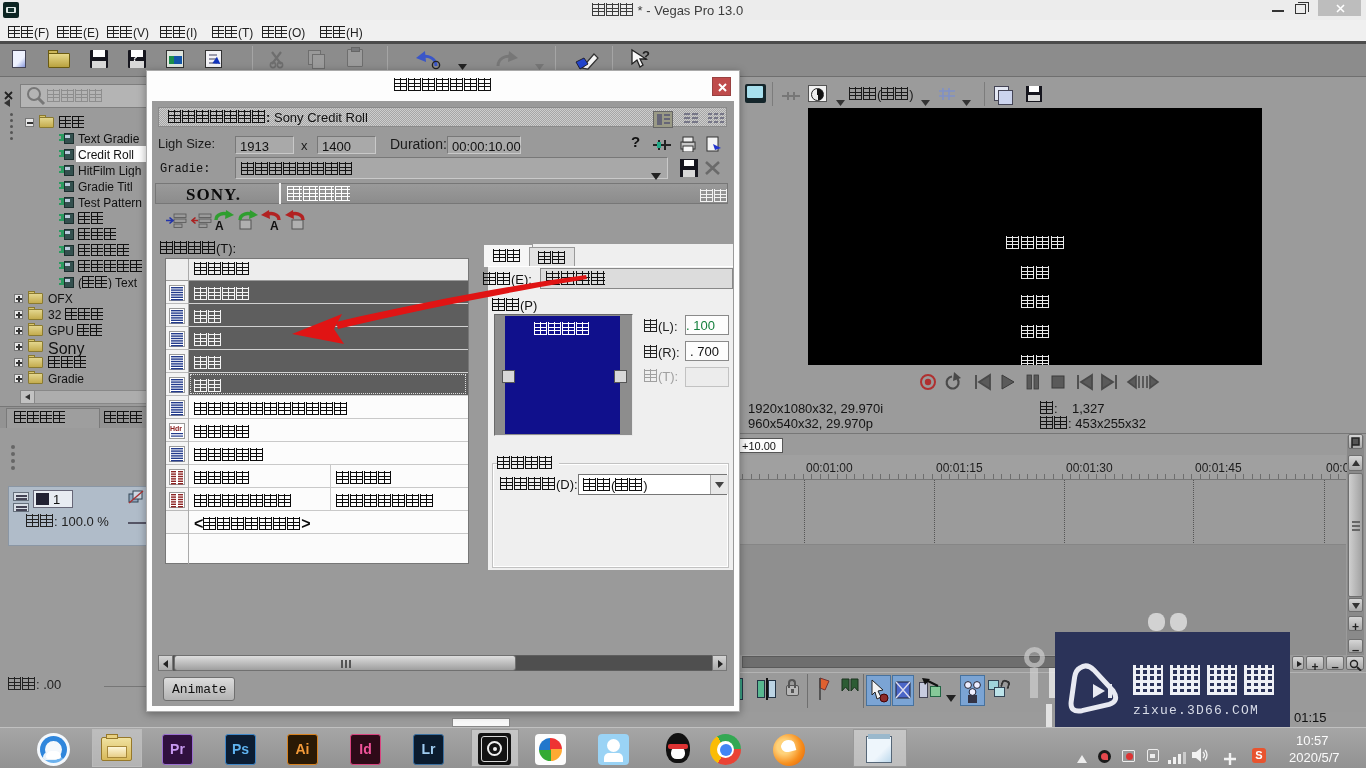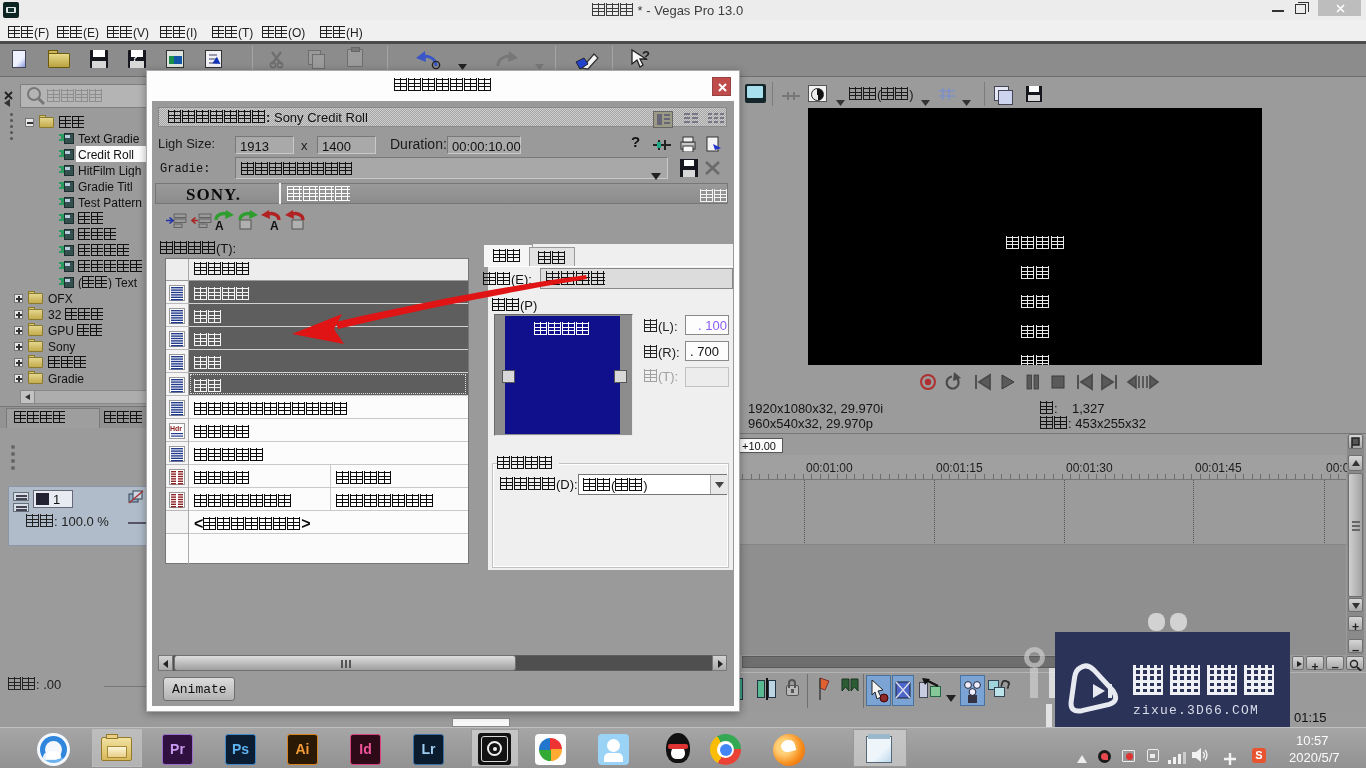--- a/index.html
+++ b/index.html
@@ -220,21 +220,21 @@
     <div style="position:absolute;left:-1px;top:-3px;width:7px;height:3px;background:#d8c66e;border:1px solid #8a7a30;"></div>
   </div>
 <div style="position:absolute;left:48px;top:324px;font-size:12px;color:#111;white-space:nowrap;">GPU <i class="c" style="width:12px;height:12px;margin-right:1px;vertical-align:-1px"></i><i class="c" style="width:12px;height:12px;margin-right:1px;vertical-align:-1px"></i></div>
 <div style="position:absolute;left:14px;top:342px;width:9px;height:9px;background:#e8e8e8;border:1px solid #777;">
     <div style="position:absolute;left:1px;top:3px;width:6px;height:1.5px;background:#333"></div>
     <div style="position:absolute;left:3.2px;top:0.8px;width:1.5px;height:6px;background:#333"></div>
   </div>
 <div style="position:absolute;left:28px;top:341px;width:15px;height:11px;background:linear-gradient(#e3d68e,#c4ac4e);border:1px solid #8a7a30;border-radius:1px;">
     <div style="position:absolute;left:-1px;top:-3px;width:7px;height:3px;background:#d8c66e;border:1px solid #8a7a30;"></div>
   </div>
-<div style="position:absolute;left:48px;top:340px;font-size:12px;color:#111;white-space:nowrap;">Sony</div>
+<div style="position:absolute;left:48px;top:340px;font-size:16px;color:#111;white-space:nowrap;">Sony</div>
 <div style="position:absolute;left:14px;top:358px;width:9px;height:9px;background:#e8e8e8;border:1px solid #777;">
     <div style="position:absolute;left:1px;top:3px;width:6px;height:1.5px;background:#333"></div>
     <div style="position:absolute;left:3.2px;top:0.8px;width:1.5px;height:6px;background:#333"></div>
   </div>
 <div style="position:absolute;left:28px;top:357px;width:15px;height:11px;background:linear-gradient(#e3d68e,#c4ac4e);border:1px solid #8a7a30;border-radius:1px;">
     <div style="position:absolute;left:-1px;top:-3px;width:7px;height:3px;background:#d8c66e;border:1px solid #8a7a30;"></div>
   </div>
 <div style="position:absolute;left:48px;top:356px;font-size:12px;color:#111;white-space:nowrap;"><i class="c" style="width:12px;height:12px;margin-right:1px;vertical-align:-1px"></i><i class="c" style="width:12px;height:12px;margin-right:1px;vertical-align:-1px"></i><i class="c" style="width:12px;height:12px;margin-right:1px;vertical-align:-1px"></i></div>
 <div style="position:absolute;left:14px;top:374px;width:9px;height:9px;background:#e8e8e8;border:1px solid #777;">
     <div style="position:absolute;left:1px;top:3px;width:6px;height:1.5px;background:#333"></div>
@@ -878,21 +878,21 @@
       <div style="position:absolute;left:5px;top:2px;font-size:14px;color:#111;"><i class="c" style="width:14px;height:14px;margin-right:1px;vertical-align:-1px"></i><i class="c" style="width:14px;height:14px;margin-right:1px;vertical-align:-1px"></i><i class="c" style="width:14px;height:14px;margin-right:1px;vertical-align:-1px"></i><i class="c" style="width:14px;height:14px;margin-right:1px;vertical-align:-1px"></i></div>
     </div>
     <div style="position:absolute;left:346px;top:228px;font-size:13px;color:#111;"><i class="c" style="width:13px;height:13px;margin-right:1px;vertical-align:-1px"></i><i class="c" style="width:13px;height:13px;margin-right:1px;vertical-align:-1px"></i>(P)</div>
     <div style="position:absolute;left:348px;top:244px;width:139px;height:122px;background:#8d8d8d;border:1px solid;border-color:#6a6a6a #e8e8e8 #e8e8e8 #6a6a6a;"></div>
     <div style="position:absolute;left:359px;top:246px;width:115px;height:118px;background:#10108c;"></div>
     <div style="position:absolute;left:388px;top:250px;color:#fff;font-weight:bold;"><i class="c" style="width:13px;height:13px;margin-right:1px;vertical-align:-1px"></i><i class="c" style="width:13px;height:13px;margin-right:1px;vertical-align:-1px"></i><i class="c" style="width:13px;height:13px;margin-right:1px;vertical-align:-1px"></i><i class="c" style="width:13px;height:13px;margin-right:1px;vertical-align:-1px"></i></div>
     <div style="position:absolute;left:356px;top:300px;width:13px;height:13px;background:#d8d8d8;border:1px solid #555;"></div>
     <div style="position:absolute;left:468px;top:300px;width:13px;height:13px;background:#d8d8d8;border:1px solid #555;"></div>
     <div style="position:absolute;left:498px;top:249px;font-size:13px;color:#222;"><i class="c" style="width:13px;height:13px;margin-right:1px;vertical-align:-1px"></i>(L):</div>
     <div style="position:absolute;left:539px;top:245px;width:44px;height:20px;background:#fdfdfd;border:1px solid #8a8a8a;">
-      <div style="position:absolute;left:12px;top:2px;font-size:13px;color:#8b5cf6;">. 100</div>
+      <div style="position:absolute;left:0;top:2px;font-size:13px;color:#15803d;">. 100</div>
     </div>
     <div style="position:absolute;left:498px;top:275px;font-size:13px;color:#222;"><i class="c" style="width:13px;height:13px;margin-right:1px;vertical-align:-1px"></i>(R):</div>
     <div style="position:absolute;left:539px;top:271px;width:44px;height:20px;background:#fdfdfd;border:1px solid #8a8a8a;">
       <div style="position:absolute;left:4px;top:2px;font-size:13px;color:#111;">. 700</div>
     </div>
     <div style="position:absolute;left:498px;top:299px;font-size:13px;color:#a0a0a0;"><i class="c" style="width:13px;height:13px;margin-right:1px;vertical-align:-1px"></i>(T):</div>
     <div style="position:absolute;left:539px;top:297px;width:44px;height:20px;background:#ececec;border:1px solid #c2c2c2;"></div>
     <div style="position:absolute;left:346px;top:393px;width:237px;height:105px;border:1px solid #c2c2c2;box-shadow:inset 0 0 0 1px #fff;"></div>
     <div style="position:absolute;left:351px;top:386px;width:62px;height:14px;background:#efefef;font-size:13px;color:#111;white-space:nowrap;"><i class="c" style="width:13px;height:13px;margin-right:1px;vertical-align:-1px"></i><i class="c" style="width:13px;height:13px;margin-right:1px;vertical-align:-1px"></i><i class="c" style="width:13px;height:13px;margin-right:1px;vertical-align:-1px"></i><i class="c" style="width:13px;height:13px;margin-right:1px;vertical-align:-1px"></i></div>
     <div style="position:absolute;left:354px;top:407px;font-size:13px;color:#111;"><i class="c" style="width:13px;height:13px;margin-right:1px;vertical-align:-1px"></i><i class="c" style="width:13px;height:13px;margin-right:1px;vertical-align:-1px"></i><i class="c" style="width:13px;height:13px;margin-right:1px;vertical-align:-1px"></i><i class="c" style="width:13px;height:13px;margin-right:1px;vertical-align:-1px"></i>(D):</div>

